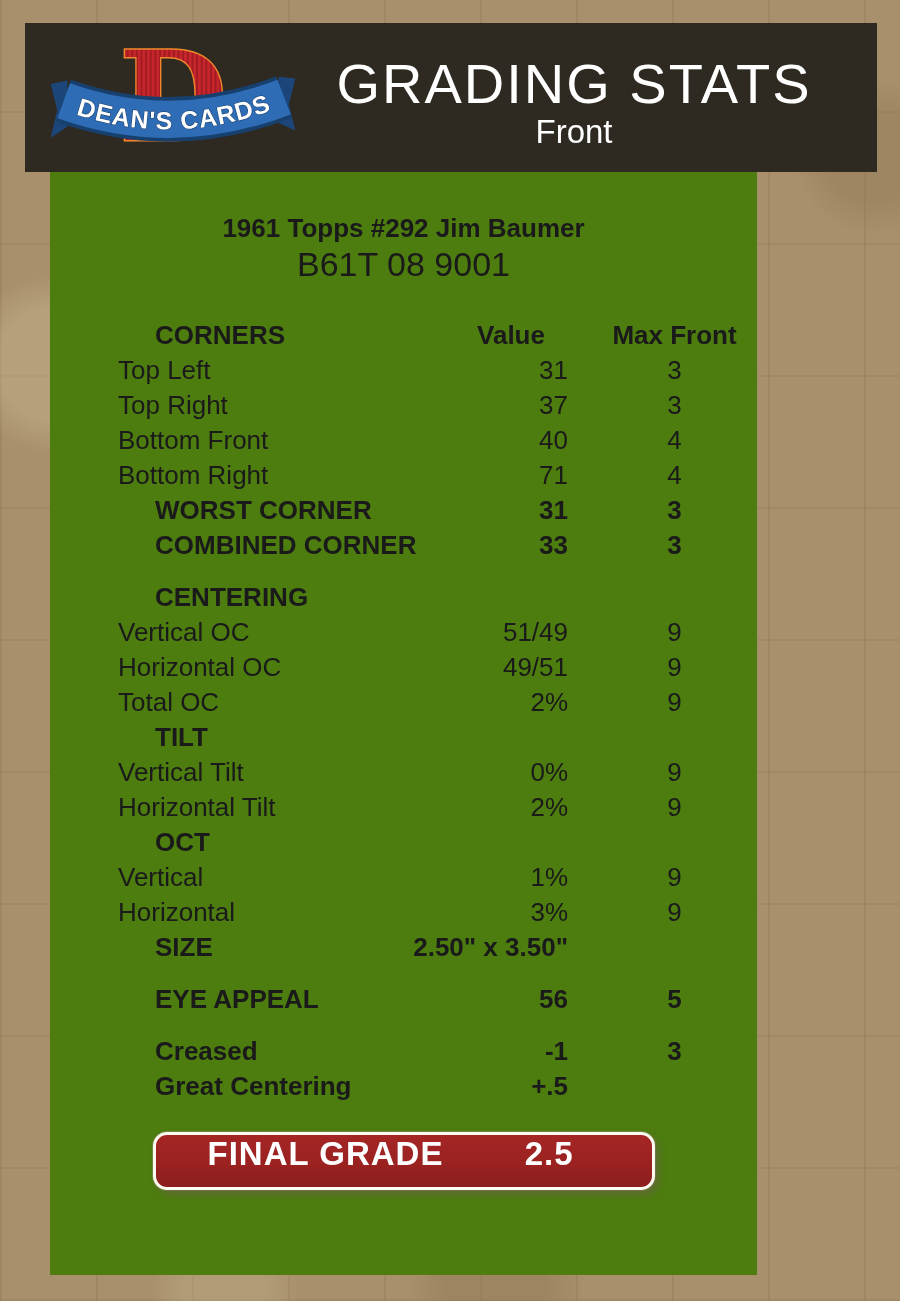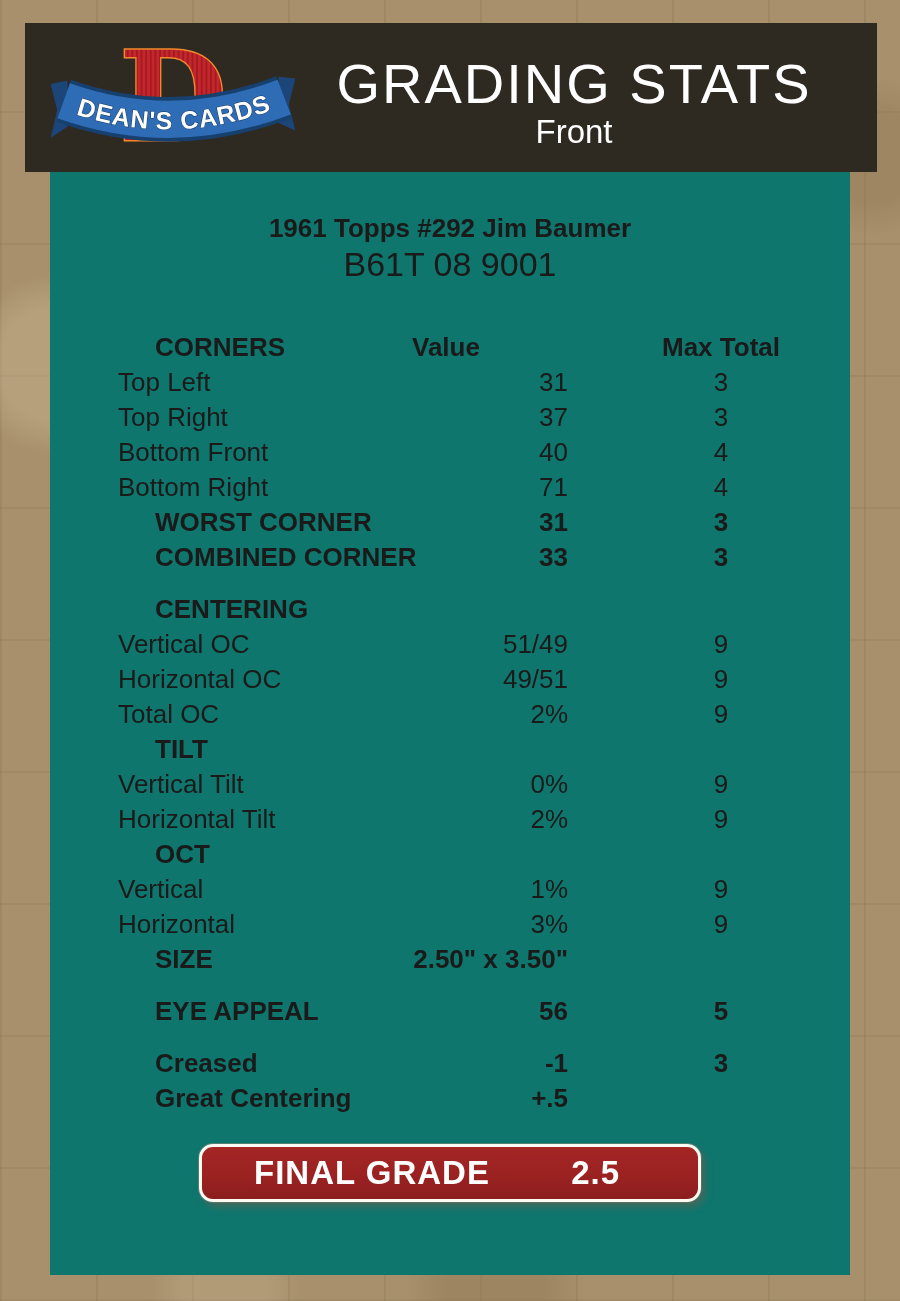--- a/index.html
+++ b/index.html
@@ -27,46 +27,46 @@
   .logo { position:absolute; left:22px; top:4px; width:252px; height:142px; }
   .header-titles {
     position:absolute; left:270px; right:24px; top:36px;
     text-align:center; color:#ffffff;
   }
   .header-title { font-size:56px; line-height:50px; letter-spacing:2px; font-weight:400; }
   .header-subtitle { font-size:33px; line-height:46px; font-weight:400; }
 
   
   .panel {
-    position:absolute; left:50px; top:172px; width:800px; height:1103px;
-    background:#0f766e;
+    position:absolute; left:50px; top:172px; width:707px; height:1103px;
+    background:#4d7c0f;
     padding-top:38px;
   }
   .card-title { text-align:center; font-size:26px; line-height:36px; font-weight:bold; }
   .card-serial { text-align:center; font-size:34px; line-height:36px; }
 
   
-  .stats { margin-top:48px; }
+  .stats { margin-top:36px; }
   .trow { display:flex; height:35px; align-items:center; font-size:26px; }
   .tgap { height:17px; }
   .trow.colheader, .trow.section { font-weight:bold; }
   .c-label { width:340px; padding-left:105px; white-space:nowrap; overflow:visible; }
   .trow.indent .c-label { padding-left:68px; }
   .c-val { width:178px; text-align:right; white-space:nowrap; }
-  .trow.colheader .c-val { position:relative; left:22px; text-align:left; }
+  .trow.colheader .c-val { position:relative; left:32px; text-align:center; }
   .c-max { flex:1; padding-left:24px; text-align:center; }
 
   
   .grade-btn {
     width:502px; height:58px; margin:28px auto 0;
     background:linear-gradient(180deg,#a42625 0%, #9a2221 55%, #8c1e1e 100%);
     border:3px solid #fdfaf1;
     border-radius:14px;
     box-shadow:4px 5px 7px rgba(110,95,75,0.55), 0 0 0 1px rgba(160,150,130,0.45);
-    display:flex; align-items:center; justify-content:space-between;
+    display:flex; align-items:flex-start; justify-content:space-between;
     padding:0 78px 0 52px;
     color:#ffffff; font-size:33px; font-weight:bold; letter-spacing:1px;
     cursor:pointer;
   }
 </style>
 </head>
 <body>
 
 <div class="header">
 
@@ -103,21 +103,21 @@
 <div class="panel">
 
   <div class="card-title">1961 Topps #292 Jim Baumer</div>
   <div class="card-serial">B61T 08 9001</div>
 
   <div class="stats">
 
     <div class="trow colheader">
       <span class="c-label">CORNERS</span>
       <span class="c-val">Value</span>
-      <span class="c-max">Max Total</span>
+      <span class="c-max">Max Front</span>
     </div>
 
     <div>
         <div class="trow indent">
           <span class="c-label">Top Left</span>
           <span class="c-val">31</span>
           <span class="c-max">3</span>
         </div>
         <div class="trow indent">
           <span class="c-label">Top Right</span>

